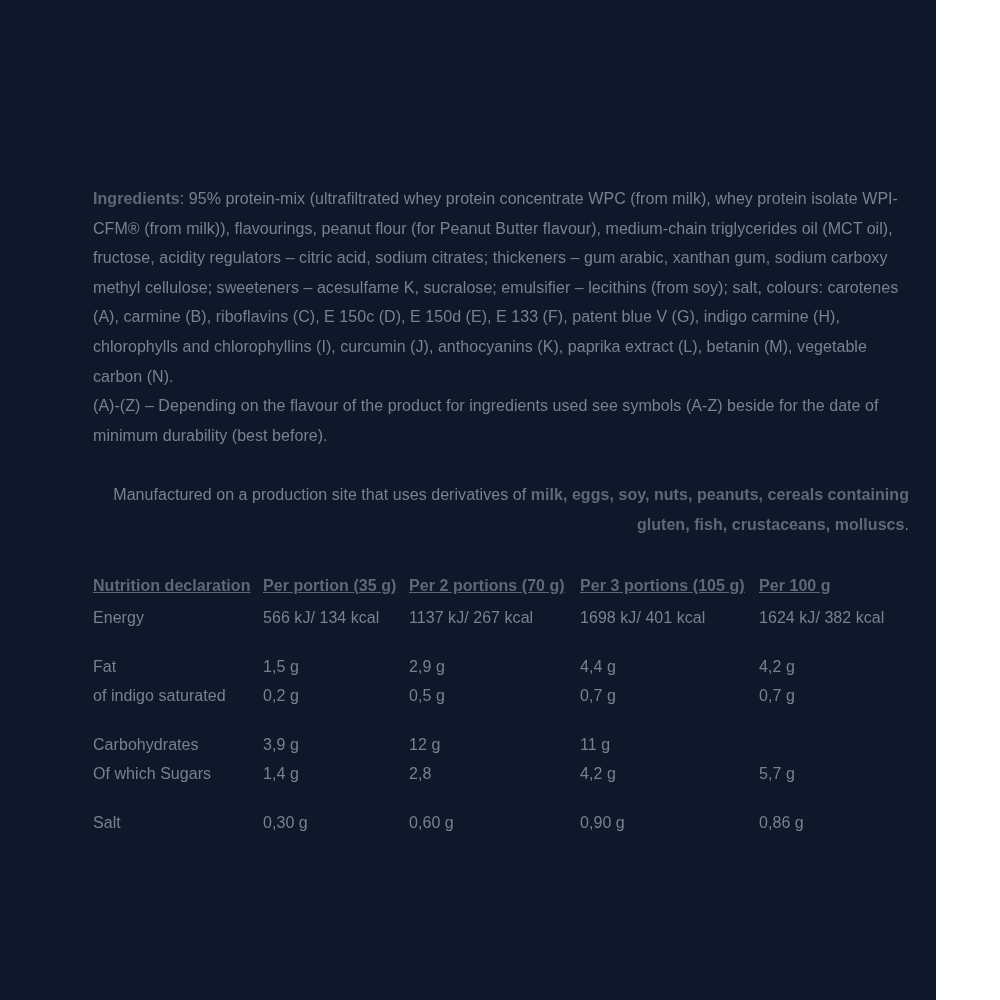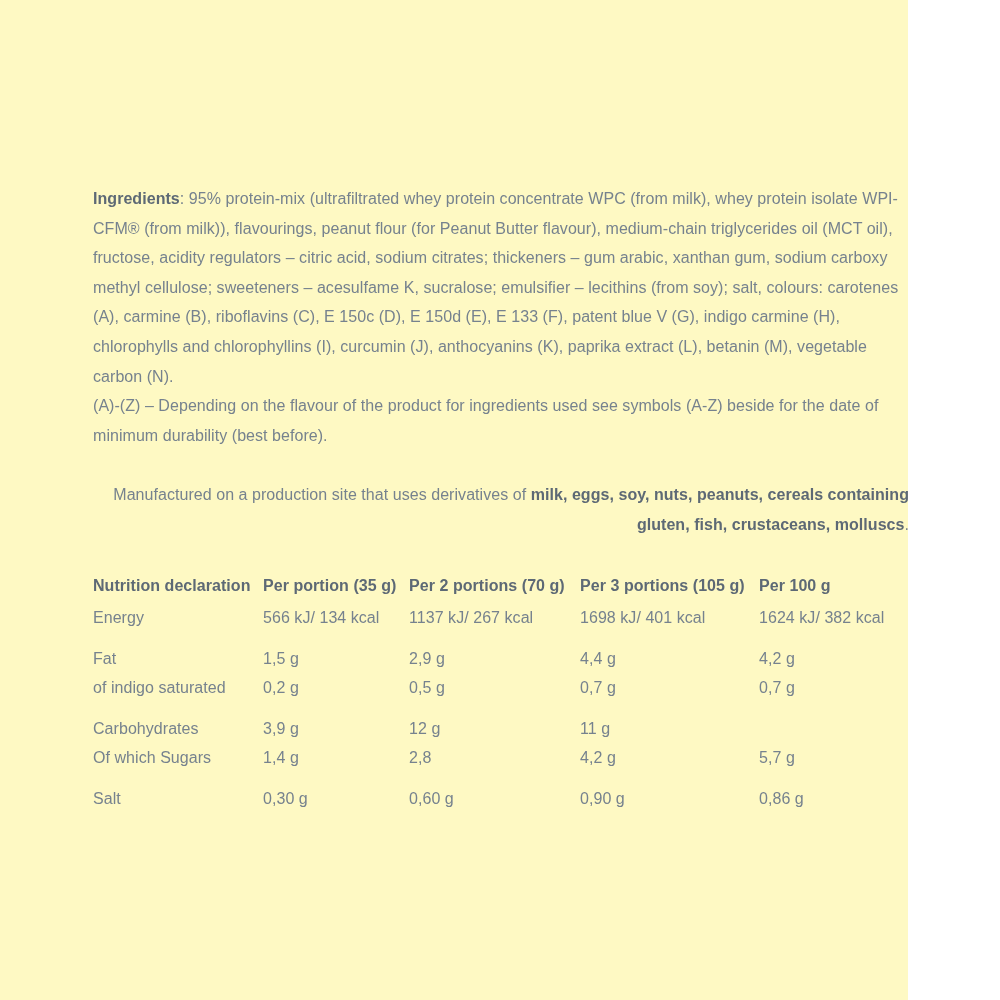--- a/index.html
+++ b/index.html
@@ -3,43 +3,44 @@
 <meta charset="utf-8">
 <style>
   :root{
     --txt: #76828e;
     --txt-dark: #5d6975;
   }
   html,body{margin:0;padding:0;background:#ffffff;}
   .page{
     position:relative;
     width:908px;height:1000px;
-    background:#fef9c3;
+    background:#0f172a;
     font-family:"Liberation Sans", sans-serif;
     overflow:hidden;
+    padding-left:28px;
   }
   .content{
     position:absolute;
     left:93px;top:184px;width:816px;
     color:var(--txt);
     font-size:16px;
     line-height:29.6px;
     letter-spacing:0.05px;
   }
   .para{margin:0;}
   .b{font-weight:bold;color:var(--txt-dark);}
   .allergen{margin-top:30px;text-align:right;}
   .table{margin-top:31px;}
   .trow{
     display:grid;
     grid-template-columns:170px 146px 171px 179px 1fr;
     line-height:29px;
   }
-  .trow.header{font-weight:bold;color:var(--txt-dark);margin-bottom:3px;}
-  .trow.main{margin-top:12px;}
+  .trow.header{font-weight:bold;color:var(--txt-dark);margin-bottom:3px;text-decoration:underline;}
+  .trow.main{margin-top:20px;}
   .trow.header + .trow.main{margin-top:0;}
   .trow.sub{margin-top:0;}
   .cell{white-space:nowrap;}
 </style>
 </head>
 <body>
 
 <div class="page">
   <div class="content">
 

